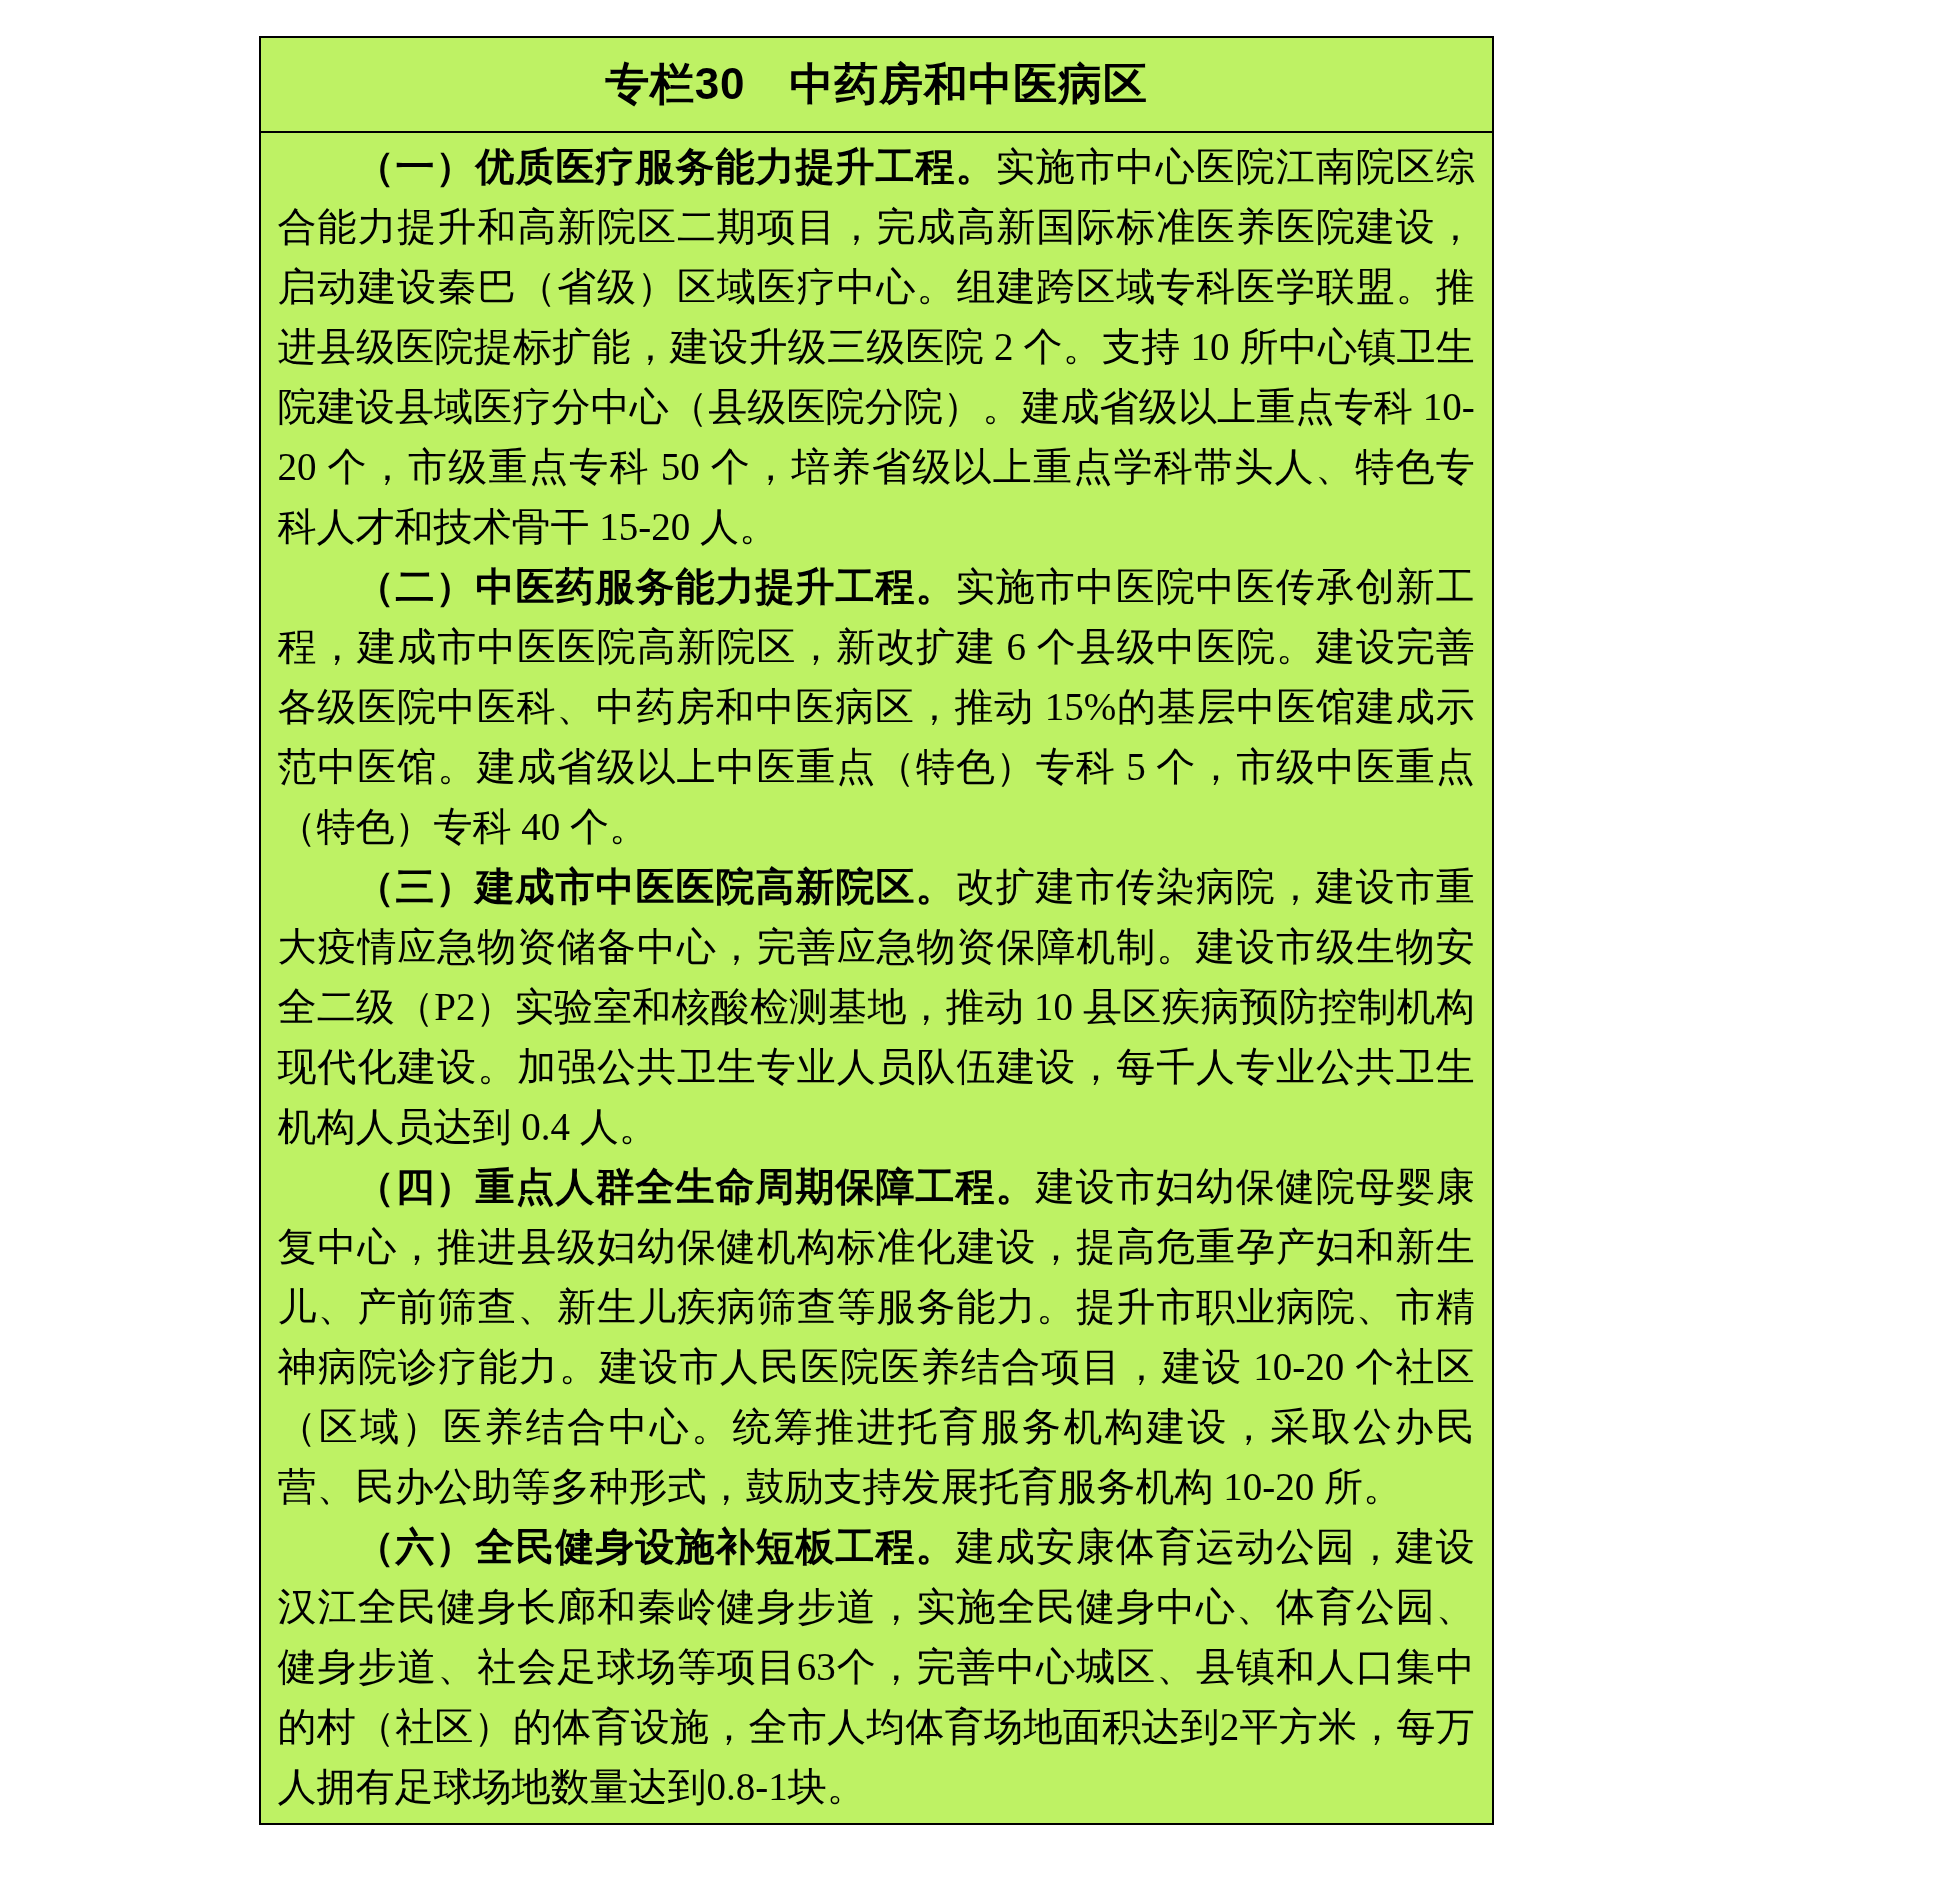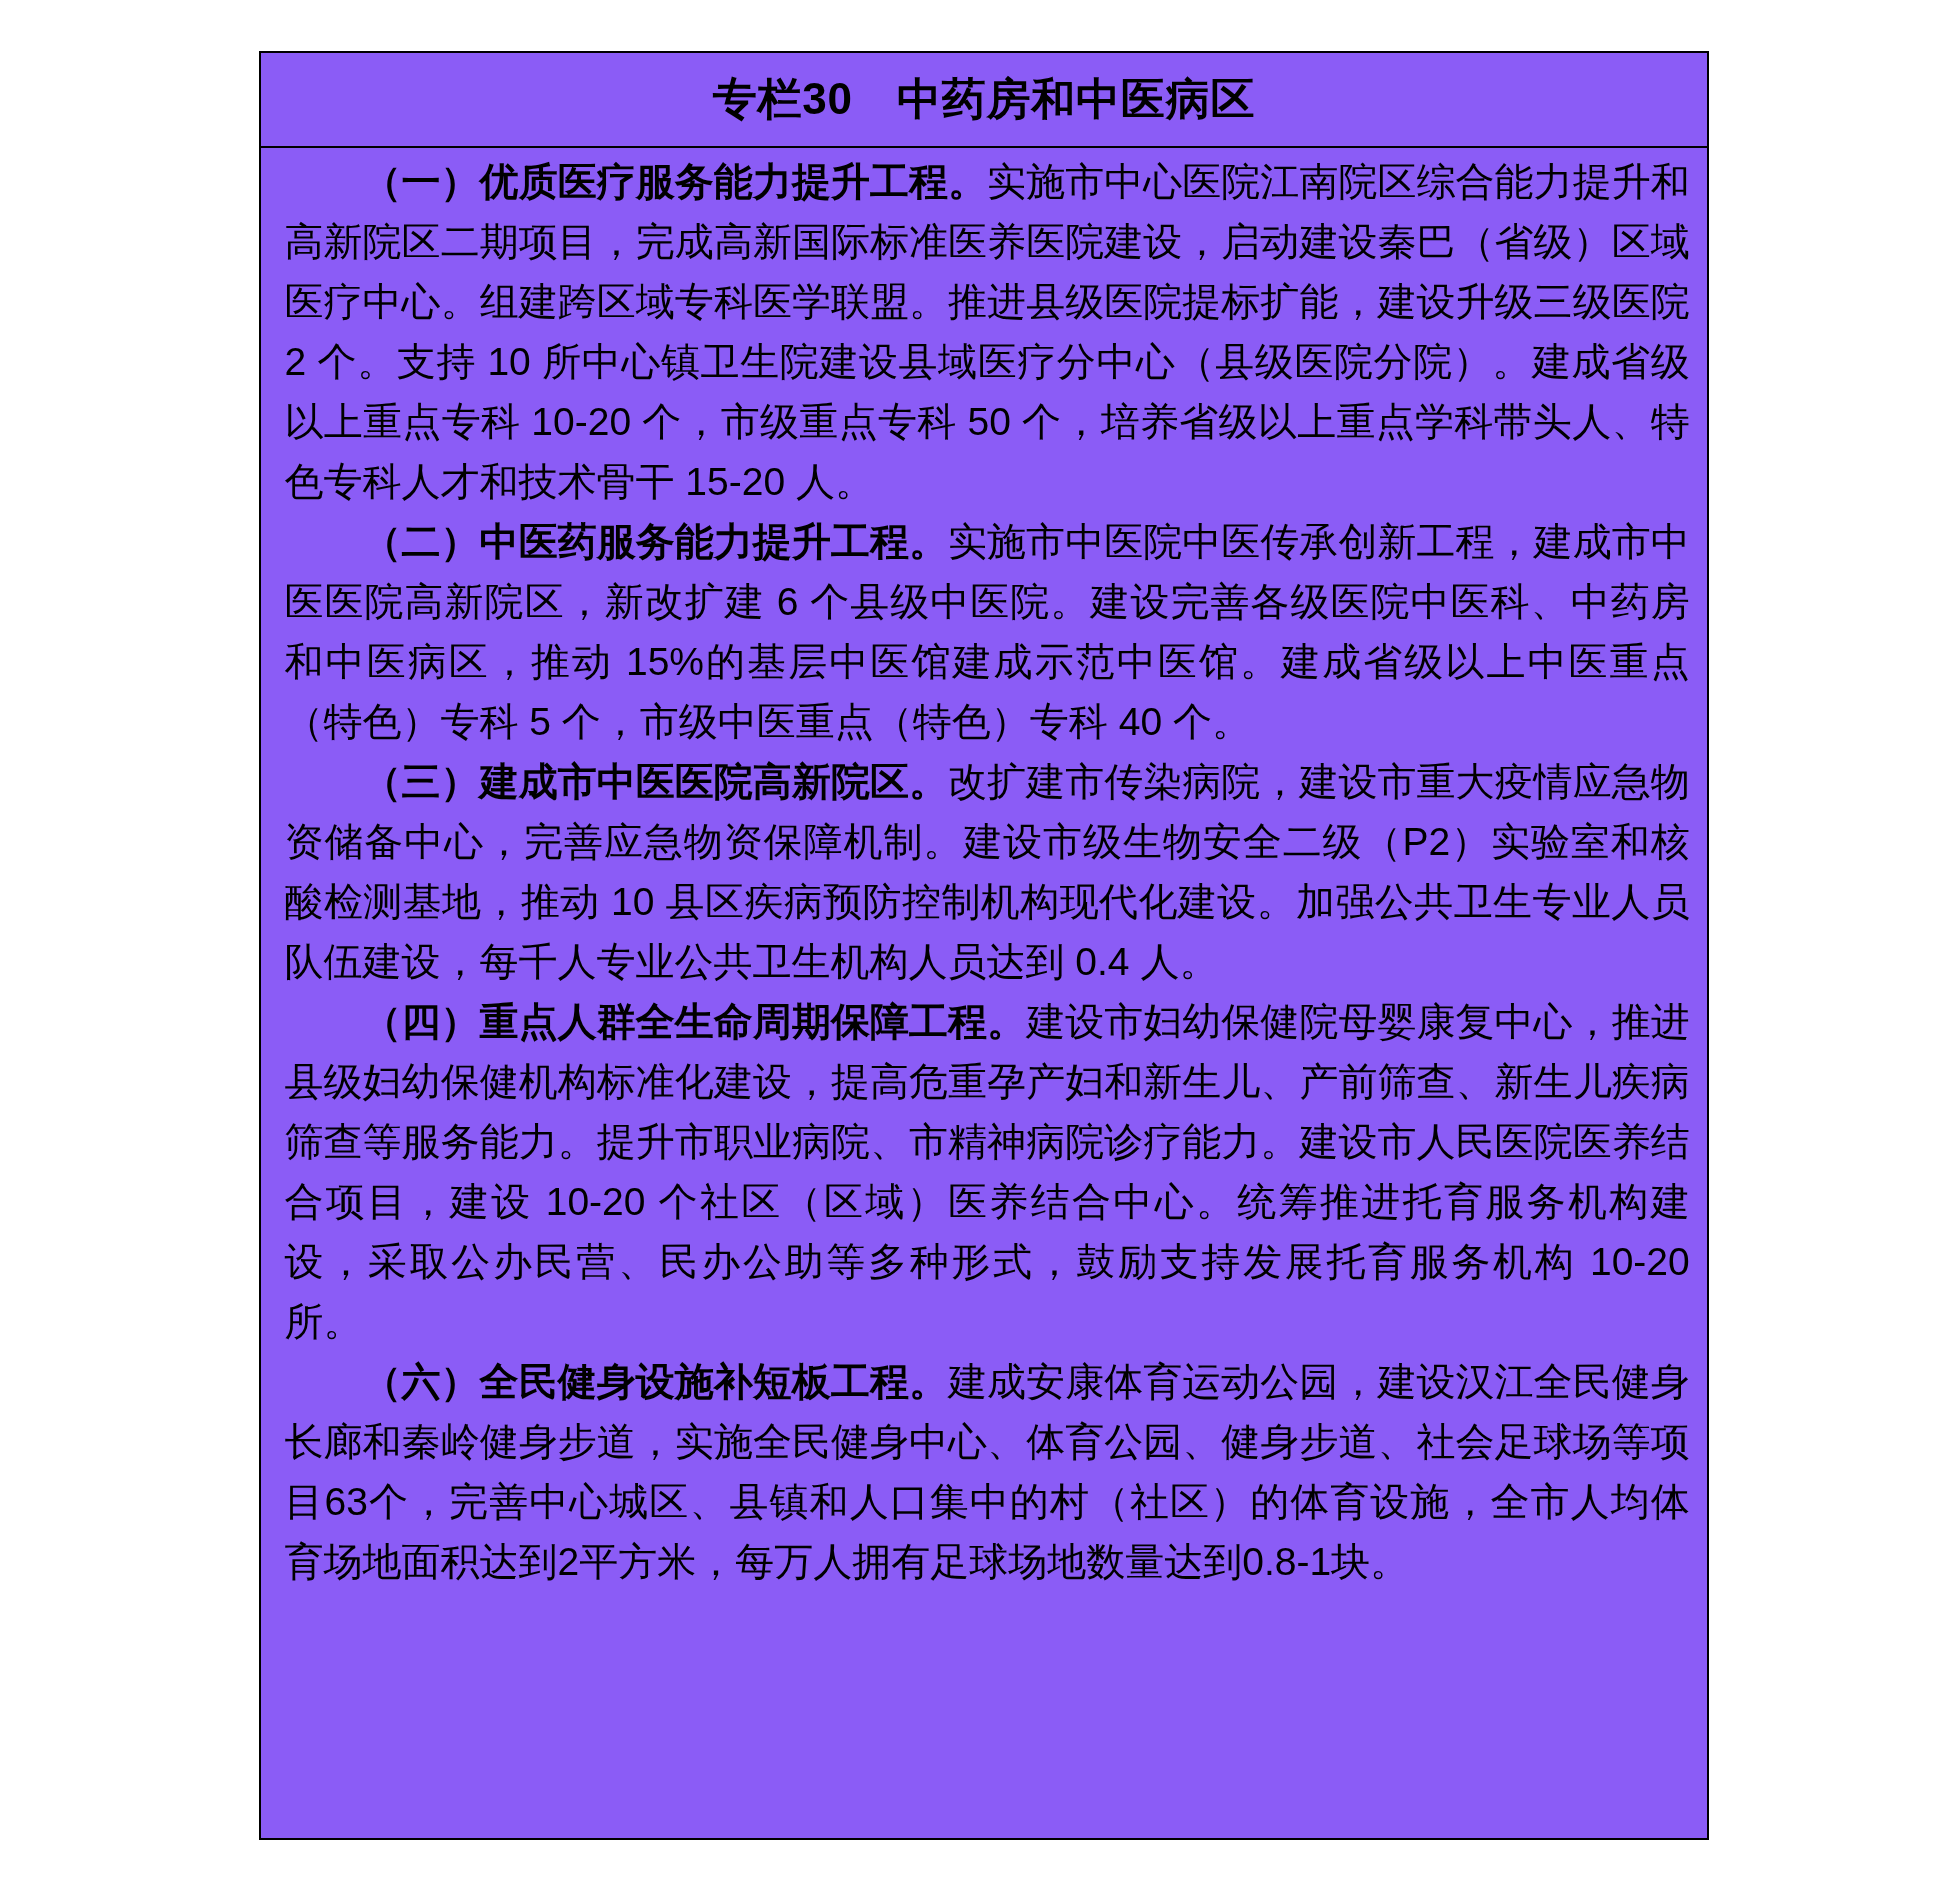--- a/index.html
+++ b/index.html
@@ -9,51 +9,50 @@
   }
   body {
     width: 1955px;
     height: 1903px;
     position: relative;
     color: #000000;
   }
   .panel {
     position: absolute;
     left: 259px;
-    top: 51px;
-    width: 1450px;
+    top: 36px;
+    width: 1235px;
     height: 1789px;
     border: 2.1px solid #000000;
     box-sizing: border-box;
-    background: #8b5cf6;
+    background: #bef264;
   }
   .panel-header {
     height: 95px;
     box-sizing: border-box;
     border-bottom: 2.5px solid #000000;
     display: flex;
     align-items: center;
     justify-content: center;
     font-family: "Liberation Sans", "DejaVu Sans", sans-serif;
     font-weight: 700;
     font-size: 44px;
     letter-spacing: 0.8px;
     white-space: nowrap;
   }
   .panel-header .title-main {
     margin-left: 1em;
   }
   .panel-body {
     padding: 4.1px 17.3px 0 16.5px;
-    font-family: Liberation Sans, sans-serif;
+    font-family: Liberation Serif, serif;
     font-size: 39px;
     line-height: 60px;
     text-align: justify;
     text-justify: inter-character;
-    margin-left: 7px;
   }
   .para {
     margin: 0;
     padding: 0;
     text-indent: 2em;
   }
   .para b {
     font-weight: 700;
   }
 </style>

